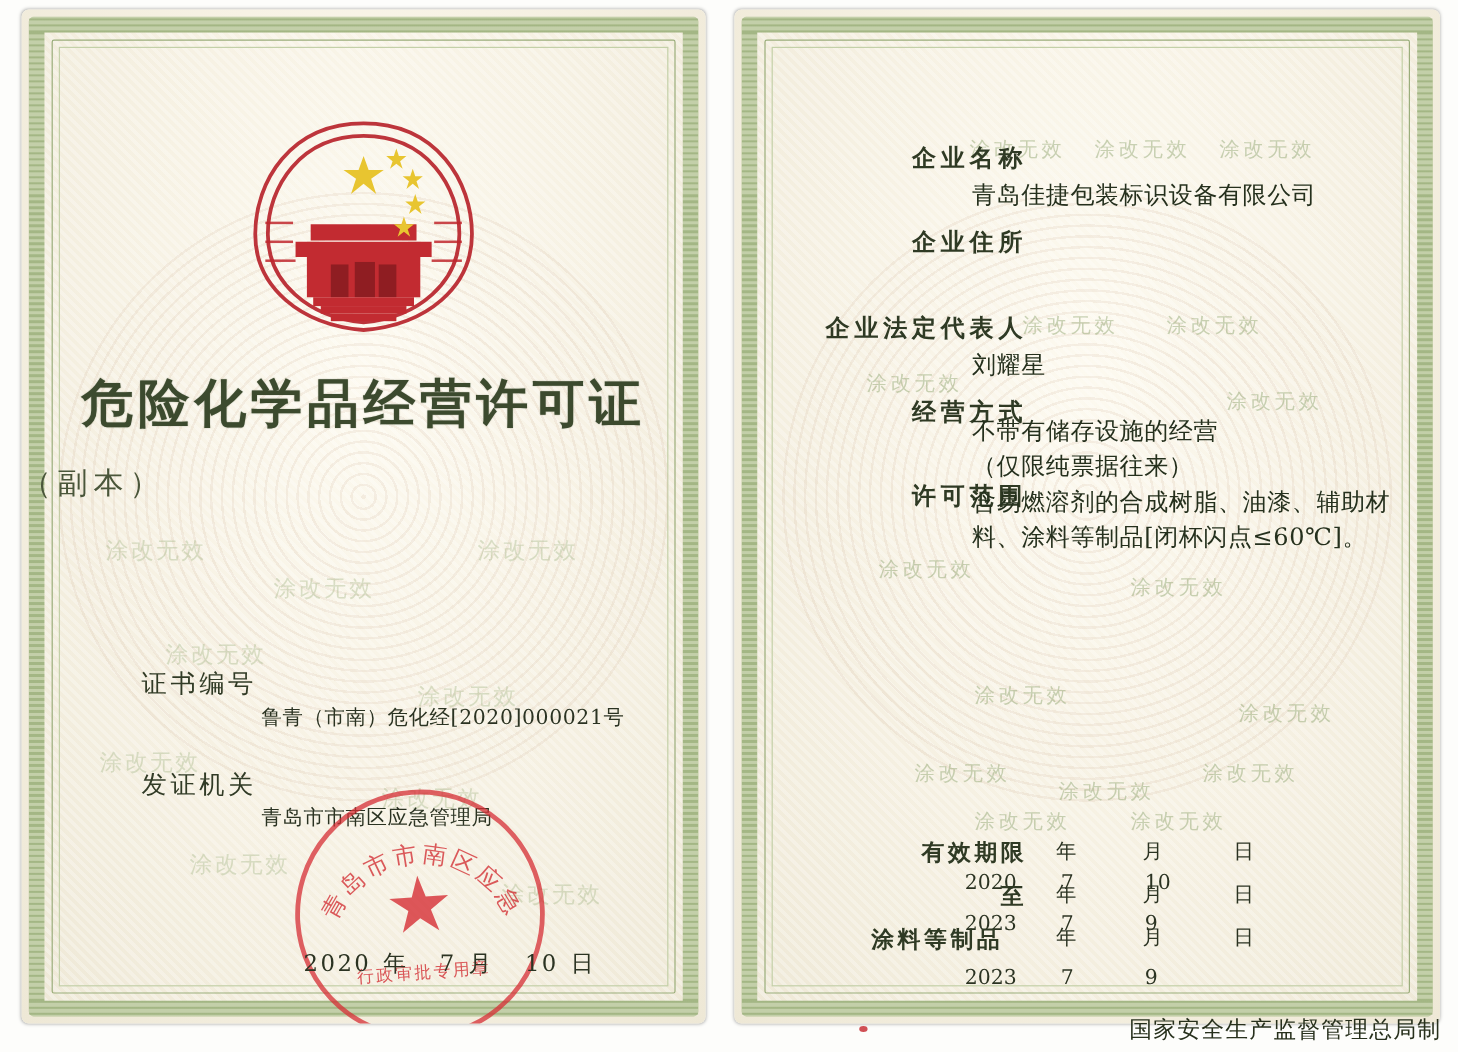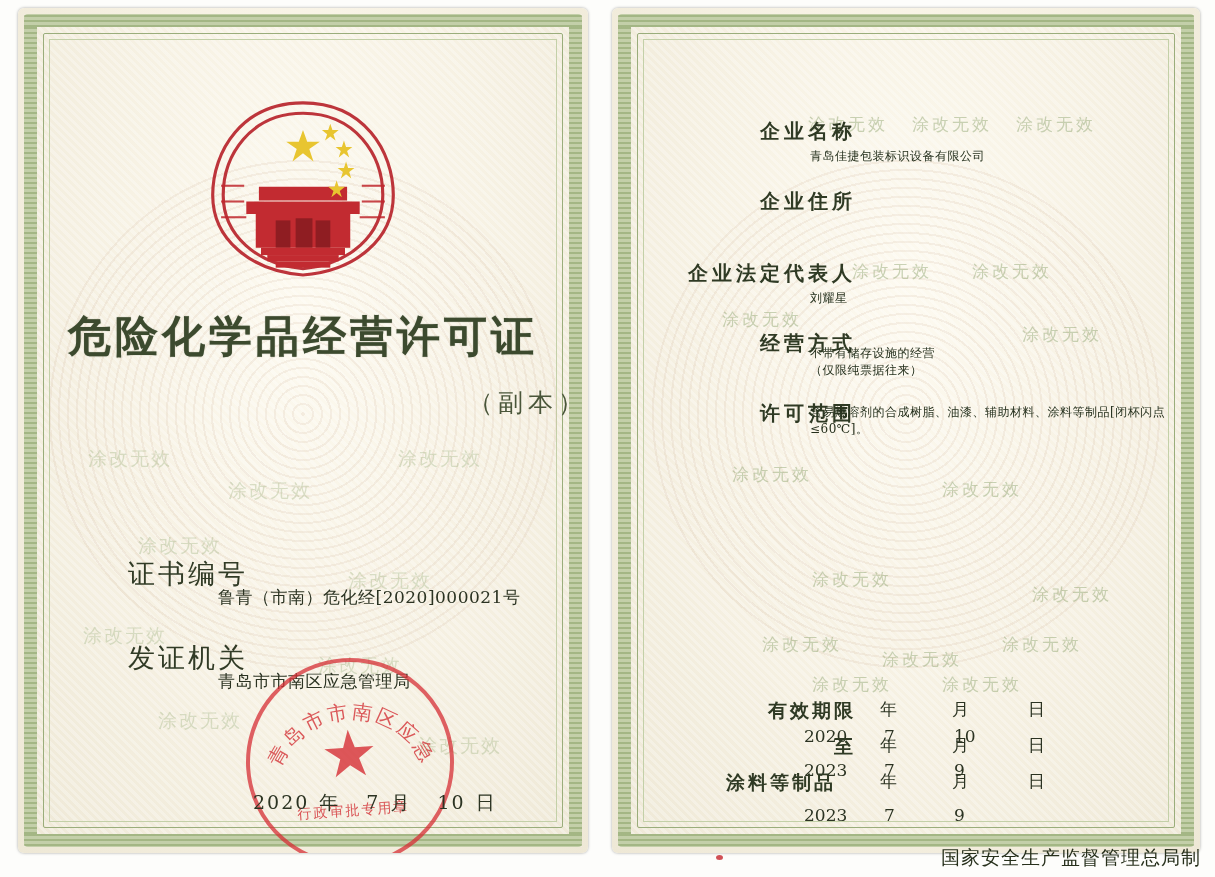--- a/index.html
+++ b/index.html
@@ -118,34 +118,33 @@
     font-weight: bold;
     font-size: 43px;
     letter-spacing: 4px;
     color: #3c4a2e;
     text-shadow: 0 0 1px rgba(60,74,46,.6);
   }
   .sub-title {
     position: absolute;
     left: 0; right: 0;
     top: 378px;
-    text-align: right;
+    text-align: left;
     font-family: "DejaVu Serif", serif;
     font-size: 25px;
     letter-spacing: 5px;
     color: #4a563a;
   }
 
   .l-label {
     position: absolute;
     font-family: Liberation Mono, monospace;
-    font-size: 27px;
+    font-size: 21px;
     letter-spacing: 3px;
     color: #313b26;
-    margin-left: 10px;
   }
   .l-value {
     position: absolute;
     font-family: "DejaVu Serif", serif;
     font-size: 17px;
     color: #2b3322;
     letter-spacing: .5px;
   }
 
   .date-line {
@@ -198,21 +197,21 @@
     font-size: 20px;
     font-weight: bold;
     letter-spacing: 4px;
     color: #2f3a24;
     text-align: right;
     width: 190px;
   }
   .r-value {
     position: absolute;
     font-family: "DejaVu Serif", serif;
-    font-size: 12px;
+    font-size: 20px;
     color: #25301d;
     letter-spacing: .5px;
     line-height: 1.45;
   }
   .anti-copy {
     position: absolute;
     color: rgba(150,170,120,.5);
     font-size: 17px;
     letter-spacing: 3px;
     white-space: nowrap;

